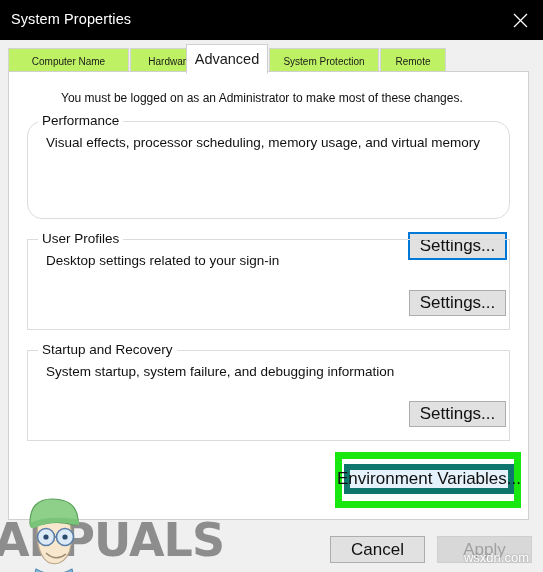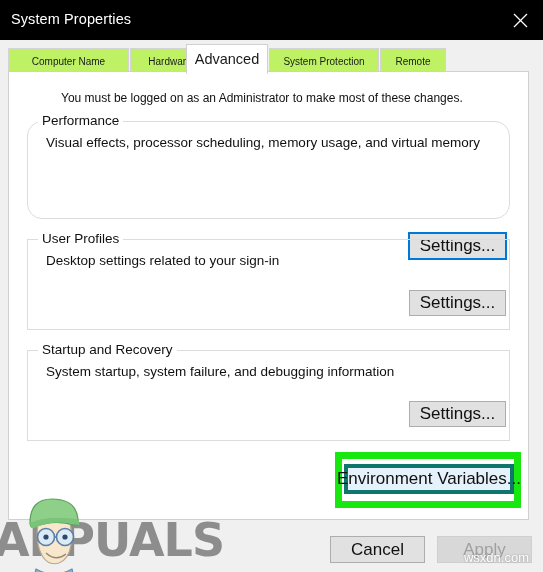--- a/index.html
+++ b/index.html
@@ -133,21 +133,21 @@
     align-items: center;
     justify-content: center;
     white-space: nowrap;
   }
   .btn.focused {
     border: 2px solid #0078d7;
     background: #e1e1e1;
   }
   .btn.hover {
     background: #e5f1fb;
-    border: 4px solid #0f766e;
+    border: 6px solid #0f766e;
   }
   .btn.disabled {
     color: #a0a0a0;
     background: #d8d8d8;
     border: 1px solid #cfcfcf;
   }
 
   
   #group-performance { top: 49px; height: 98px; border-radius: 15px; }
   #group-userprofiles { top: 167px; height: 91px; }

